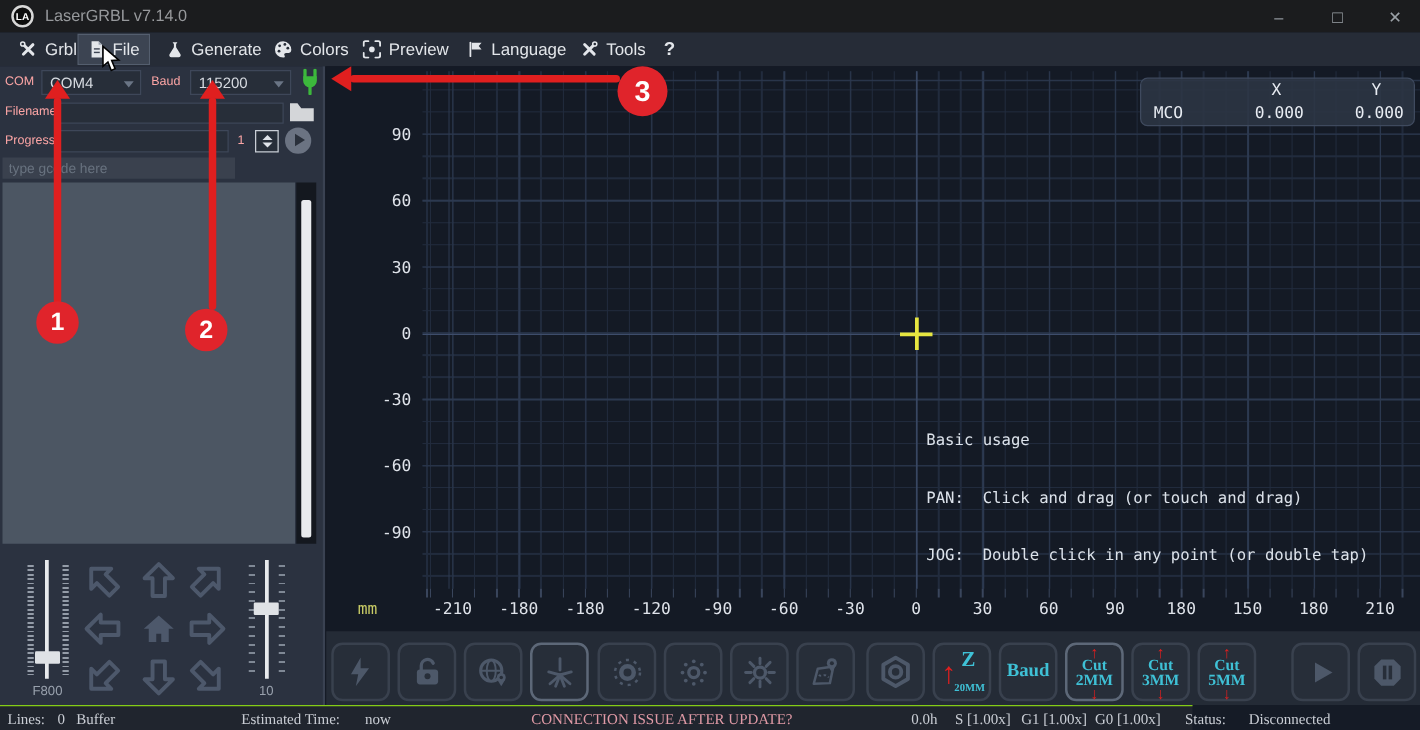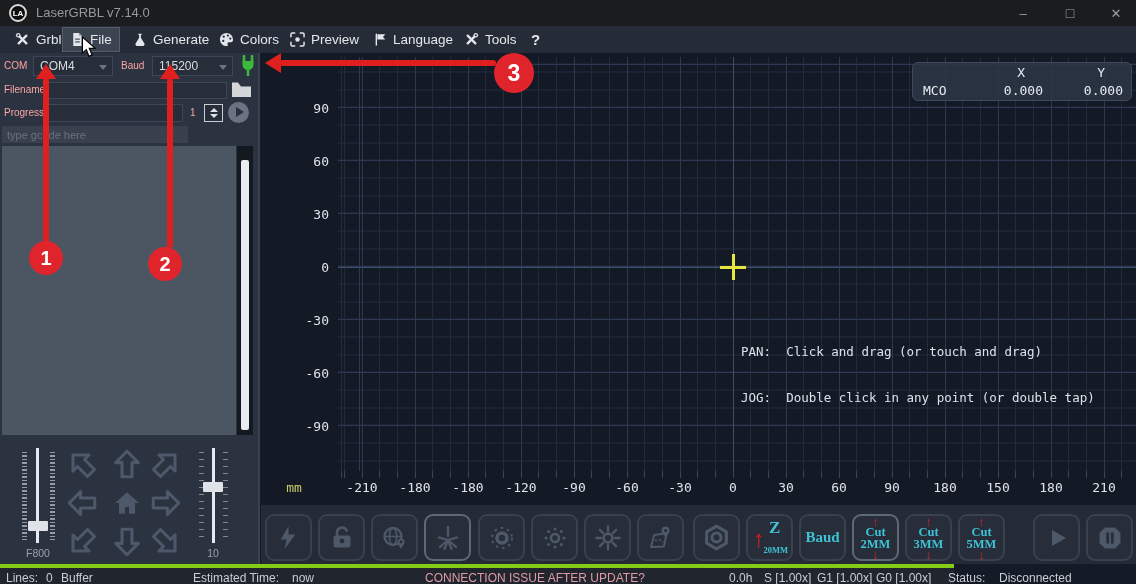--- a/index.html
+++ b/index.html
@@ -78,21 +78,21 @@
   
   .toolbar{position:absolute;left:261px;top:505px;width:875px;height:59px;background:#242b36;}
   .tb-btn{position:absolute;top:9px;width:47px;height:47px;background:#272e39;border:2px solid #39414e;
     border-radius:9px;display:flex;align-items:center;justify-content:center;flex-direction:column;overflow:visible;}
   .tb-btn.hl{border-color:#5d6878;}
   .cyan{color:#3fc1d6;font-family:"Liberation Serif",serif;font-weight:bold;}
   .red-arrow{color:#e01f1f;font-weight:bold;line-height:9px;font-size:13px;}
 
   
   .statusbar{position:absolute;left:0;top:564px;width:954px;height:20px;background:#20252e;
-    border-top:4px solid #84cc16;font-size:12px;color:#c9cdd4;}
+    border-top:1px solid #84cc16;font-size:12px;color:#c9cdd4;font-family:Liberation Serif, serif;}
   .sb{position:absolute;top:3px;}
   .alert-link{color:#e09aa6;}
 
   
   .ann-line{position:absolute;background:#e01f1f;border-radius:3px;}
   .ann-circle{position:absolute;width:34px;height:34px;border-radius:50%;background:#e0242b;
     color:#fff;font-size:20px;font-weight:bold;display:flex;align-items:center;justify-content:center;}
   .head-up{position:absolute;width:0;height:0;border-left:10px solid transparent;
     border-right:10px solid transparent;border-bottom:15px solid #e01f1f;}
   .head-left{position:absolute;width:0;height:0;border-top:10px solid transparent;
@@ -321,20 +321,21 @@
     <div class="dro">
       <span></span>
       <span class="hd">X</span>
       <span class="hd">Y</span>
       <span style="padding-left:10px;">MCO</span>
       <span class="r">0.000</span>
       <span class="r">0.000</span>
     </div>
 
     <div class="help">
+      <div>Basic usage</div>
       <div>PAN:  Click and drag (or touch and drag)</div>
       <div>JOG:  Double click in any point (or double tap)</div>
       
       
       
       
       
     </div>
   </div>
 

